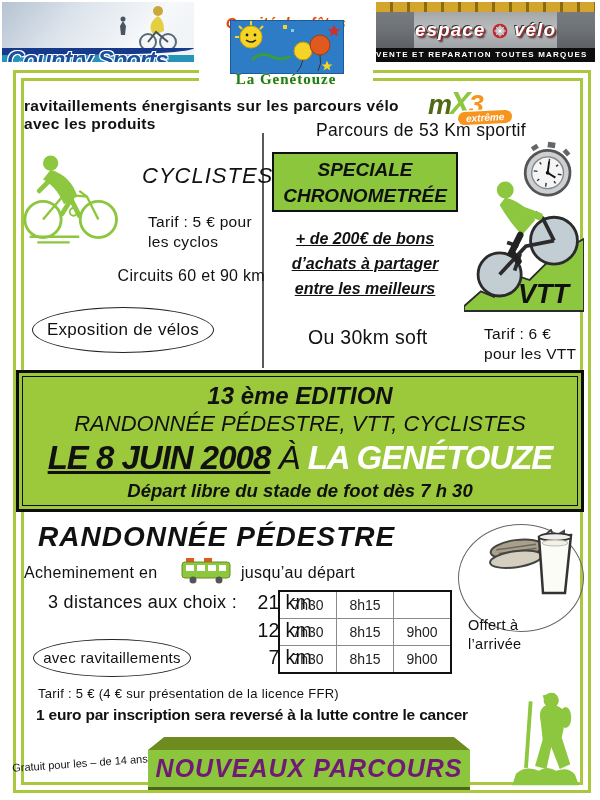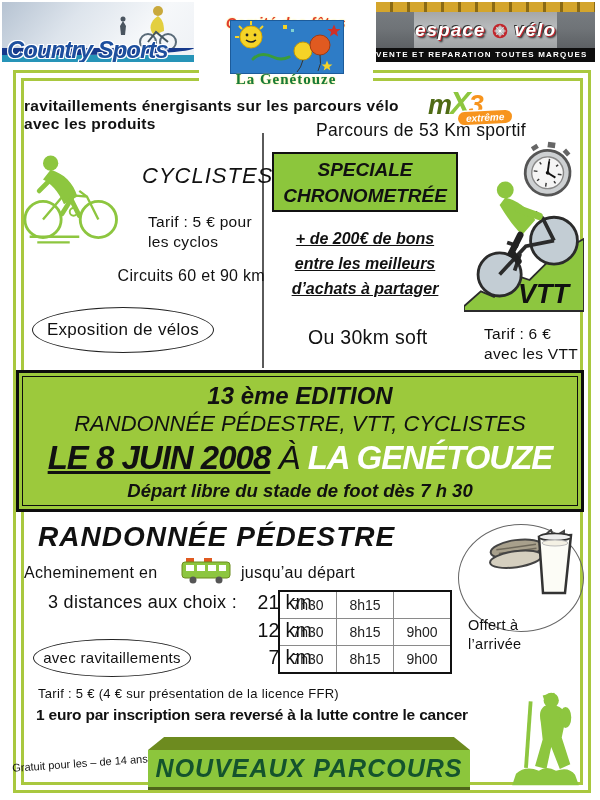--- a/index.html
+++ b/index.html
@@ -3,21 +3,21 @@
 <meta charset="utf-8">
 <style>
   html,body{margin:0;padding:0;background:#ffffff;}
   body{font-family:"Liberation Sans", sans-serif;color:#111;}
   #poster{position:relative;width:600px;height:800px;background:#fff;overflow:hidden;}
   .abs{position:absolute;}
   
   .frame{border:3px solid #a9c83f;box-sizing:border-box;pointer-events:none;}
   
   .logo-cs{left:2px;top:2px;width:192px;height:60px;background:linear-gradient(130deg,#b6c3d2 0%,#dde4ec 35%,#f6f8fa 70%,#eef1f5 100%);overflow:hidden;z-index:3;}
-  .cs-text{position:absolute;left:5px;top:34px;font-size:24px;font-weight:bold;font-style:italic;color:#1d4f9e;letter-spacing:-1px;text-shadow:-1px -1px 0 #fff,1px -1px 0 #fff,-1px 1px 0 #fff,1px 1px 0 #fff;}
+  .cs-text{position:absolute;left:5px;top:44px;font-size:24px;font-weight:bold;font-style:italic;color:#1d4f9e;letter-spacing:-1px;text-shadow:-1px -1px 0 #fff,1px -1px 0 #fff,-1px 1px 0 #fff,1px 1px 0 #fff;}
   .cs-stripe1{position:absolute;bottom:7px;left:0;width:100%;height:7px;background:#16398c;border-radius:0 0 60% 0/0 0 100% 0;}
   .cs-stripe2{position:absolute;bottom:0;left:0;width:100%;height:7px;background:#2694b8;}
   .logo-comite{left:199px;top:2px;width:174px;height:84px;background:#fff;text-align:center;z-index:4;}
   .comite-title{font-size:14px;font-weight:bold;font-style:italic;color:#e23b2e;text-shadow:0 0 2px #f9e85a;margin-top:13px;letter-spacing:.5px;}
   .comite-box{position:absolute;left:31px;top:18px;width:112px;height:52px;background:#2e7cc6;border:1px solid #1c5b9a;}
   .comite-sub{position:absolute;left:0;top:69px;width:100%;font-size:15px;font-weight:bold;font-family:"Liberation Serif",serif;color:#157a3b;text-shadow:0 0 2px #f9e85a;letter-spacing:1px;}
   .logo-ev{left:376px;top:2px;width:219px;height:60px;background:linear-gradient(180deg,#9a9a9a 0%,#b9bcbe 45%,#8d9092 100%);overflow:hidden;z-index:3;}
   .ev-top{position:absolute;top:0;left:0;width:100%;height:10px;background:repeating-linear-gradient(90deg,#d4a52c 0 14px,#8a6a14 14px 17px);}
   .ev-side{position:absolute;top:10px;width:38px;height:36px;background:linear-gradient(180deg,#6b7075,#4c5054);opacity:.8;}
   .ev-name{position:absolute;top:17px;left:0;width:100%;text-align:center;font-size:19px;font-weight:bold;font-style:italic;color:#fff;letter-spacing:1px;text-shadow:1px 1px 0 #c1272d,-1px -1px 0 #333,2px 2px 2px #222;}
@@ -64,21 +64,21 @@
   .ravit{left:33px;top:639px;width:158px;height:38px;font-size:15px;line-height:36px;}
   table.sched{position:absolute;left:278px;top:590px;border-collapse:collapse;border:2.5px solid #111;}
   table.sched td{width:56px;height:26px;border:1px solid #8a8a8a;text-align:center;font-size:14px;color:#222;padding:0;}
   .offert{left:458px;top:524px;width:124px;height:106px;border:1.2px solid #666;border-radius:50%;}
   .offert-text{position:absolute;left:9px;top:52px;font-size:14.5px;line-height:19px;margin-top:39px;}
   .tarif-ffr{left:38px;top:686px;font-size:13px;}
   .cancer{left:36px;top:706px;width:470px;font-size:15.5px;font-weight:600;letter-spacing:-.2px;}
   .gratuit{left:12px;top:757px;width:140px;font-size:11px;line-height:12px;transform:rotate(-4deg);}
   .box3d{left:148px;top:737px;width:322px;height:56px;}
   .box3d-top{position:absolute;top:0;left:0;width:100%;height:13px;background:#6d8b1f;clip-path:polygon(5% 0,95% 0,100% 100%,0 100%);}
-  .box3d-front{position:absolute;top:13px;left:0;width:100%;height:40px;background:#8cc63c;border-bottom:3px solid #4e661a;box-sizing:border-box;text-align:center;font-size:25px;font-style:italic;font-weight:bold;line-height:36px;color:#14532d;letter-spacing:1px;}
+  .box3d-front{position:absolute;top:13px;left:0;width:100%;height:40px;background:#8cc63c;border-bottom:3px solid #4e661a;box-sizing:border-box;text-align:center;font-size:25px;font-style:italic;font-weight:bold;line-height:36px;color:#701a75;letter-spacing:1px;}
 </style>
 </head>
 <body>
 
 <div id="poster">
 
   <div class="abs frame" style="left:13px;top:70px;width:578px;height:723px;"></div>
   <div class="abs frame" style="left:21px;top:78px;width:562px;height:707px;"></div>
 
   <div class="abs logo-cs">
@@ -173,22 +173,22 @@
   <div class="abs circuits hand">Circuits 60 et 90 km</div>
   <div class="abs ellipse expo hand">Exposition de vélos</div>
 
   <div class="abs parcours hand">Parcours de 53 Km sportif</div>
   <div class="abs chrono-box">
     <div>SPECIALE</div>
     <div>CHRONOMETRÉE</div>
   </div>
   <div class="abs bonus">
     <span>+ de 200€ de bons</span>
+    <span>d’achats à partager</span>
     <span>entre les meilleurs</span>
-    <span>d’achats à partager</span>
   </div>
   <div class="abs soft hand">Ou 30km soft</div>
 
   <svg class="abs" style="left:520px;top:141px;width:56px;height:58px;transform:rotate(8deg);" viewBox="0 0 60 62">
     <rect x="26" y="1" width="8" height="6" fill="#666"></rect>
     <rect x="44" y="7" width="7" height="5" fill="#666" transform="rotate(40 47 9)"></rect>
     <rect x="9" y="7" width="7" height="5" fill="#666" transform="rotate(-40 12 9)"></rect>
     <circle cx="30" cy="34" r="24" fill="#cdd0d2" stroke="#555" stroke-width="3"></circle>
     <circle cx="30" cy="34" r="17" fill="#f5f5f5" stroke="#888" stroke-width="1.5"></circle>
     <g stroke="#333" stroke-width="1.5">
@@ -212,21 +212,21 @@
     <path d="M38,106 L66,76 L96,70 M60,84 L54,102 M58,76 L46,72" stroke="#2b2b2b" stroke-width="4" fill="none"></path>
     <path d="M96,70 L84,46 L76,40" stroke="#2b2b2b" stroke-width="4" fill="none"></path>
     <circle cx="44" cy="16" r="9" fill="#8dc63f"></circle>
     <path d="M44,24 C60,28 70,38 76,48 L62,64 C52,54 44,42 38,32 Z" fill="#8dc63f"></path>
     <path d="M58,36 L80,44" stroke="#8dc63f" stroke-width="8" stroke-linecap="round" fill="none"></path>
     <path d="M60,64 L50,84 M52,84 L58,92" stroke="#222" stroke-width="7" stroke-linecap="round" fill="none"></path>
   </svg>
   <div class="abs vtt-title">VTT</div>
   <div class="abs vtt-tarif hand">
     <div>Tarif : 6 €</div>
-    <div>avec les VTT</div>
+    <div>pour les VTT</div>
   </div>
 
   <div class="abs banner">
     <div class="banner-inner">
       <div class="banner-l1">13 ème EDITION</div>
       <div class="banner-l2">RANDONNÉE PÉDESTRE, VTT, CYCLISTES</div>
       <div class="banner-date">
         <span class="d">LE 8 JUIN 2008</span>
         <span>À</span>
         <span class="p">LA GENÉTOUZE</span>

